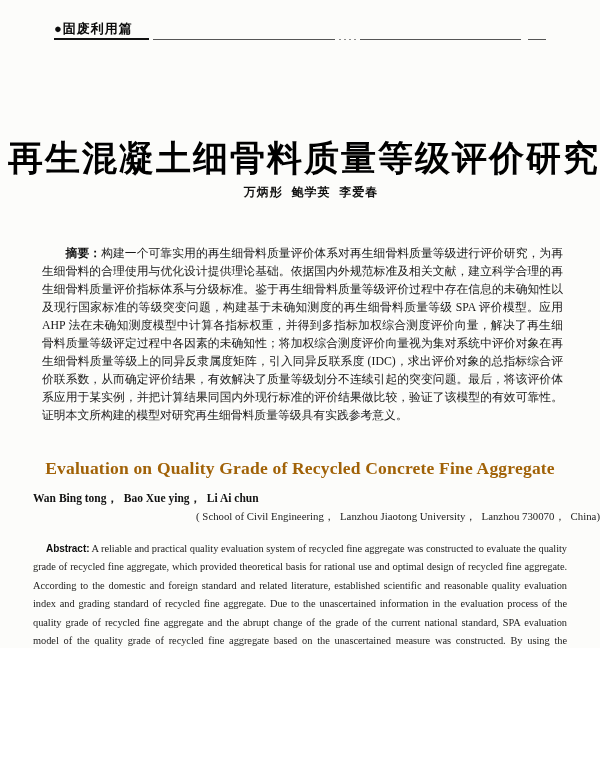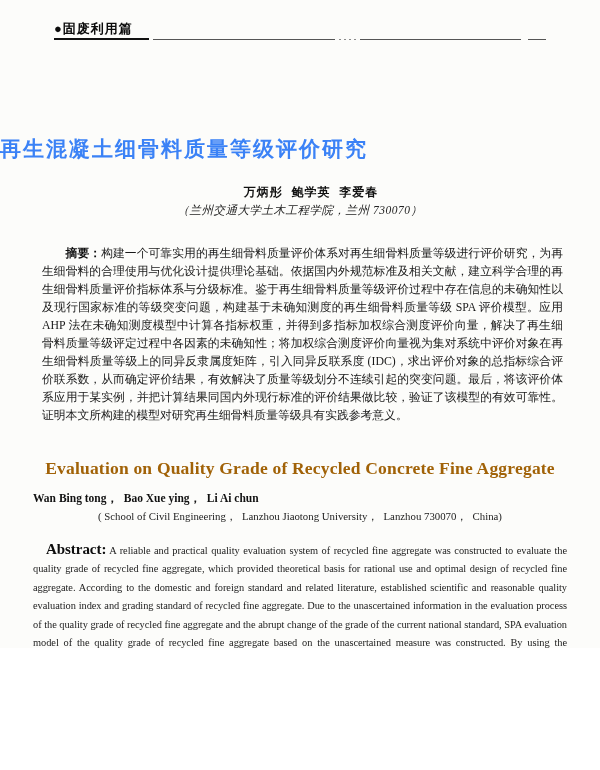--- a/index.html
+++ b/index.html
@@ -27,23 +27,23 @@
   .rule-a { left: 54px;  top: 38px; width: 95px;  height: 2px; background:#111; }
   .rule-b { left: 153px; top: 39px; width: 182px; height: 1px; background:#555; }
   .rule-dots { left: 339px; top: 39px; width: 17px; height: 1px;
     background: repeating-linear-gradient(90deg, #8a8a8a 0 2px, transparent 2px 5px); }
   .rule-c { left: 360px; top: 39px; width: 161px; height: 1px; background:#555; }
   .rule-d { left: 528px; top: 39px; width: 18px;  height: 1px; background:#555; }
 
   
   .cn-title {
     position: absolute; left: 0; top: 135px; width: 100%;
-    text-align: left;
+    text-align: right;
     font-family: "Liberation Sans", sans-serif;
-    font-weight: bold; font-size: 21px; letter-spacing: 2px; color: #3b82f6;
+    font-weight: bold; font-size: 35px; letter-spacing: 2px; color: #000000;
     margin: 0;
   }
   .cn-authors {
     position: absolute; left: 11px; top: 184px; width: 100%;
     text-align: center;
     font-family: "Liberation Sans", sans-serif;
     font-weight: bold; font-size: 12px; letter-spacing: 1px;
     white-space: pre-wrap; color: #111;
   }
   .cn-affiliation {
@@ -67,44 +67,43 @@
     text-align: center; font-weight: bold; font-size: 17.5px;
     letter-spacing: 0.2px; color: #a16207; margin: 0;
   }
   .en-authors {
     position: absolute; left: 0; top: 491px; width: 100%;
     text-align: left; font-weight: bold; font-size: 11.5px;
     white-space: pre-wrap; color: #111; padding-left: 33px;
   }
   .en-affiliation {
     position: absolute; left: 0; top: 510px; width: 100%;
-    text-align: center; font-size: 10.8px; white-space: pre-wrap; color: #222;
+    text-align: right; font-size: 10.8px; white-space: pre-wrap; color: #222;
   }
   .en-abstract {
     position: absolute; left: 33px; top: 540px; width: 534px;
     font-size: 10.4px; line-height: 18.4px; text-align: justify;
     text-indent: 13px; letter-spacing: -0.05px; color: #1b1b1b; margin: 0;
   }
-  .en-abstract .inline-label { font-size: 15px; font-family: Liberation Serif, serif; }
+  .en-abstract .inline-label { font-size: 10px; }
 </style>
 </head>
 <body>
 
 <div class="page">
 
   <div class="header-label">●固废利用篇</div>
   <div class="rule rule-a"></div>
   <div class="rule rule-b"></div>
   <div class="rule rule-dots"></div>
   <div class="rule rule-c"></div>
   <div class="rule rule-d"></div>
 
   <h1 class="cn-title">再生混凝土细骨料质量等级评价研究</h1>
   <div class="cn-authors">万炳彤  鲍学英  李爱春</div>
-  <div class="cn-affiliation">（兰州交通大学土木工程学院，兰州 730070）</div>
 
   <div class="cn-block">
     <p><span class="inline-label">摘要：</span><span>构建一个可靠实用的再生细骨料质量评价体系对再生细骨料质量等级进行评价研究，为再生细骨料的合理使用与优化设计提供理论基础。依据国内外规范标准及相关文献，建立科学合理的再生细骨料质量评价指标体系与分级标准。鉴于再生细骨料质量等级评价过程中存在信息的未确知性以及现行国家标准的等级突变问题，构建基于未确知测度的再生细骨料质量等级 SPA 评价模型。应用 AHP 法在未确知测度模型中计算各指标权重，并得到多指标加权综合测度评价向量，解决了再生细骨料质量等级评定过程中各因素的未确知性；将加权综合测度评价向量视为集对系统中评价对象在再生细骨料质量等级上的同异反隶属度矩阵，引入同异反联系度 (IDC)，求出评价对象的总指标综合评价联系数，从而确定评价结果，有效解决了质量等级划分不连续引起的突变问题。最后，将该评价体系应用于某实例，并把计算结果同国内外现行标准的评价结果做比较，验证了该模型的有效可靠性。证明本文所构建的模型对研究再生细骨料质量等级具有实践参考意义。</span></p>
   </div>
 
   <h2 class="en-title">Evaluation on Quality Grade of Recycled Concrete Fine Aggregate</h2>
   <div class="en-authors">Wan Bing tong，  Bao Xue ying，  Li Ai chun</div>
   <div class="en-affiliation">( School of Civil Engineering，  Lanzhou Jiaotong University，  Lanzhou 730070，  China)</div>
 
   <p class="en-abstract"><span class="inline-label">Abstract:</span><span> A reliable and practical quality evaluation system of recycled fine aggregate was constructed to evaluate the quality grade of recycled fine aggregate, which provided theoretical basis for rational use and optimal design of recycled fine aggregate. According to the domestic and foreign standard and related literature, established scientific and reasonable quality evaluation index and grading standard of recycled fine aggregate. Due to the unascertained information in the evaluation process of the quality grade of recycled fine aggregate and the abrupt change of the grade of the current national standard, SPA evaluation model of the quality grade of recycled fine aggregate based on the unascertained measure was constructed. By using the unascertained measure model, a single index measure matrix was established, and the weight of each index obtained by AHP method was combined to obtain the evaluation vector of the multi-index weighted comprehensive measure of the evaluation object. The weighted comprehensive measure evaluation vector was regarded as the membership matrix of the evaluation object on the quality grade of recycled fine aggregate in the set pair system, by introducing the degree of association ( IDC) , the total index comprehensive evaluation relation number of the evaluation object was calculated, so as to determine the evaluation result and effectively solve the mutation problem caused by discontinuous quality classification. Finally, the evaluation system was applied to an example, and the calculation results were compared with the evaluation results of the current standards at home and abroad. It is proved that the model established in this paper has practical reference significance for studying the quality grade</span></p>

